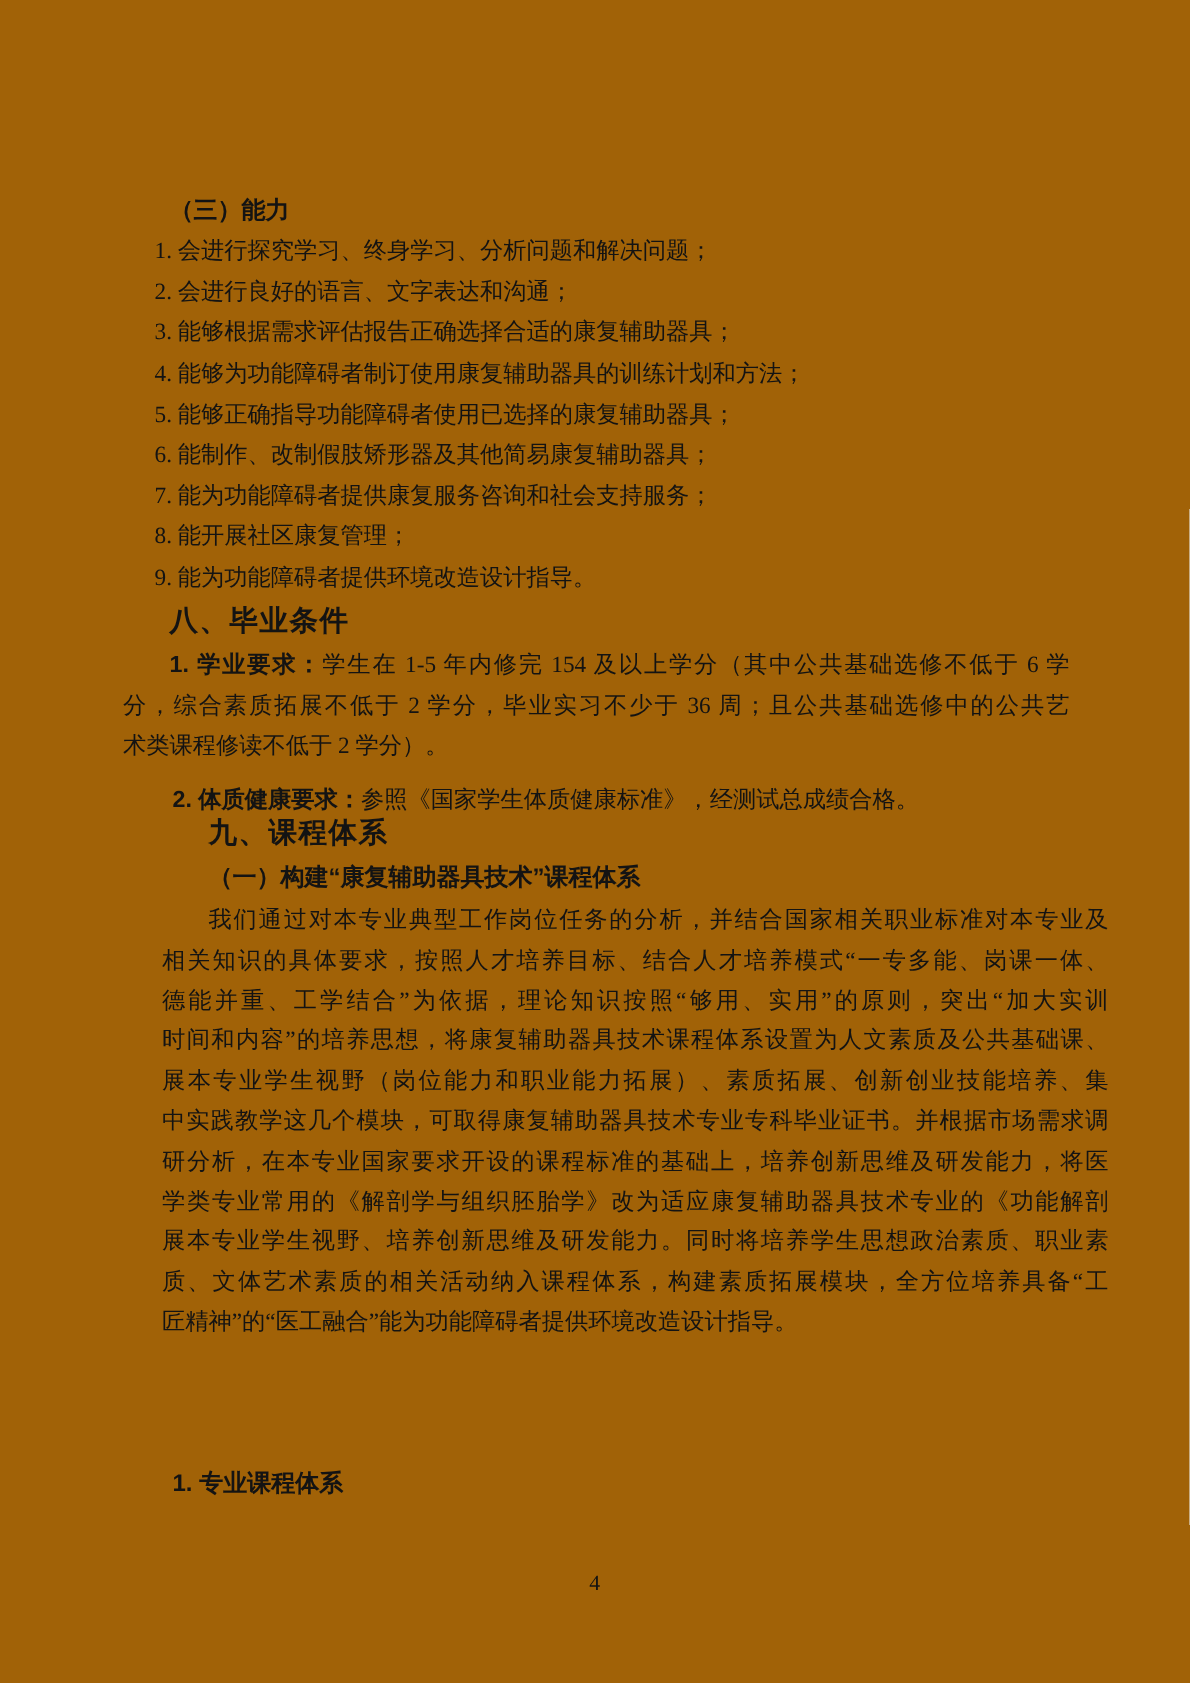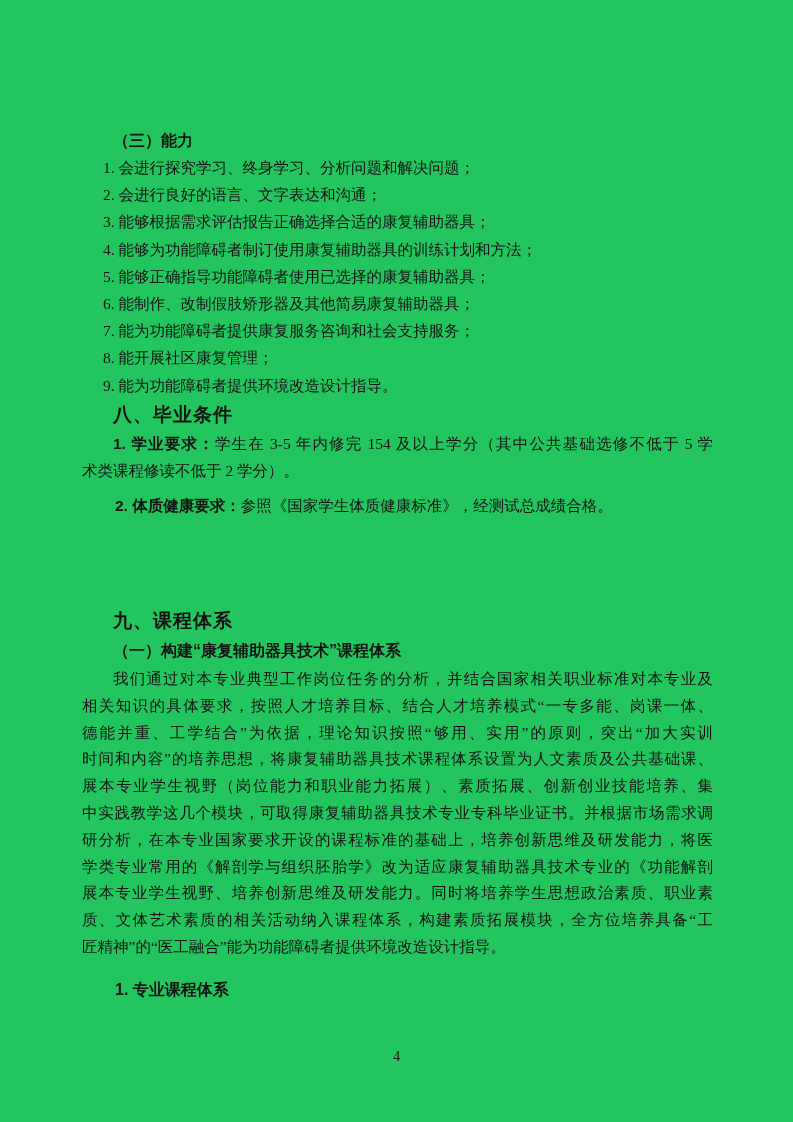--- a/index.html
+++ b/index.html
@@ -1,20 +1,20 @@
 <!DOCTYPE html>
 <html><head>
 <meta charset="utf-8">
 <style>
   html,body { margin:0; padding:0; background:#e9e9e9; }
   .page {
     position:relative;
     width:793px; height:1122px;
     margin:0 auto;
-    background:#22c55e;
+    background:#a16207;
     color:#131313;
     font-family:"Liberation Serif", serif;
     overflow:hidden;
   }
   .group { position:absolute; left:82px; width:631px; }
 
   .h2 {
     font-family:"Liberation Sans", sans-serif;
     font-weight:700;
     font-size:19px;
@@ -71,29 +71,30 @@
     <div class="ln item">5. 能够正确指导功能障碍者使用已选择的康复辅助器具；</div>
     <div class="ln item">6. 能制作、改制假肢矫形器及其他简易康复辅助器具；</div>
     <div class="ln item">7. 能为功能障碍者提供康复服务咨询和社会支持服务；</div>
     <div class="ln item">8. 能开展社区康复管理；</div>
     <div class="ln item">9. 能为功能障碍者提供环境改造设计指导。</div>
   </div>
 
   <div class="group" style="top:400px;">
     <div class="h2">八、毕业条件</div>
     <div class="ln ind jl">
-      <span class="bp">1. 学业要求：</span><span>学生在 3-5 年内修完 154 及以上学分（其中公共基础选修不低于 5 学</span>
+      <span class="bp">1. 学业要求：</span><span>学生在 1-5 年内修完 154 及以上学分（其中公共基础选修不低于 6 学</span>
     </div>
+    <div class="ln jl">分，综合素质拓展不低于 2 学分，毕业实习不少于 36 周；且公共基础选修中的公共艺</div>
     <div class="ln">术类课程修读不低于 2 学分）。</div>
     <div class="ln ind2 gap">
       <span class="bp">2. 体质健康要求：</span><span>参照《国家学生体质健康标准》，经测试总成绩合格。</span>
     </div>
   </div>
 
-  <div class="group" style="top:606px;">
+  <div class="group" style="top:541px;margin-left:26px;">
     <div class="h2">九、课程体系</div>
     <div class="h3 curr-h3">（一）构建“康复辅助器具技术”课程体系</div>
     <div class="pl ind jl">我们通过对本专业典型工作岗位任务的分析，并结合国家相关职业标准对本专业及</div>
     <div class="pl jl">相关知识的具体要求，按照人才培养目标、结合人才培养模式“一专多能、岗课一体、</div>
     <div class="pl jl">德能并重、工学结合”为依据，理论知识按照“够用、实用”的原则，突出“加大实训</div>
     <div class="pl jl">时间和内容”的培养思想，将康复辅助器具技术课程体系设置为人文素质及公共基础课、</div>
     <div class="pl jl">展本专业学生视野（岗位能力和职业能力拓展）、素质拓展、创新创业技能培养、集</div>
     <div class="pl jl">中实践教学这几个模块，可取得康复辅助器具技术专业专科毕业证书。并根据市场需求调</div>
     <div class="pl jl">研分析，在本专业国家要求开设的课程标准的基础上，培养创新思维及研发能力，将医</div>
     <div class="pl jl">学类专业常用的《解剖学与组织胚胎学》改为适应康复辅助器具技术专业的《功能解剖</div>

